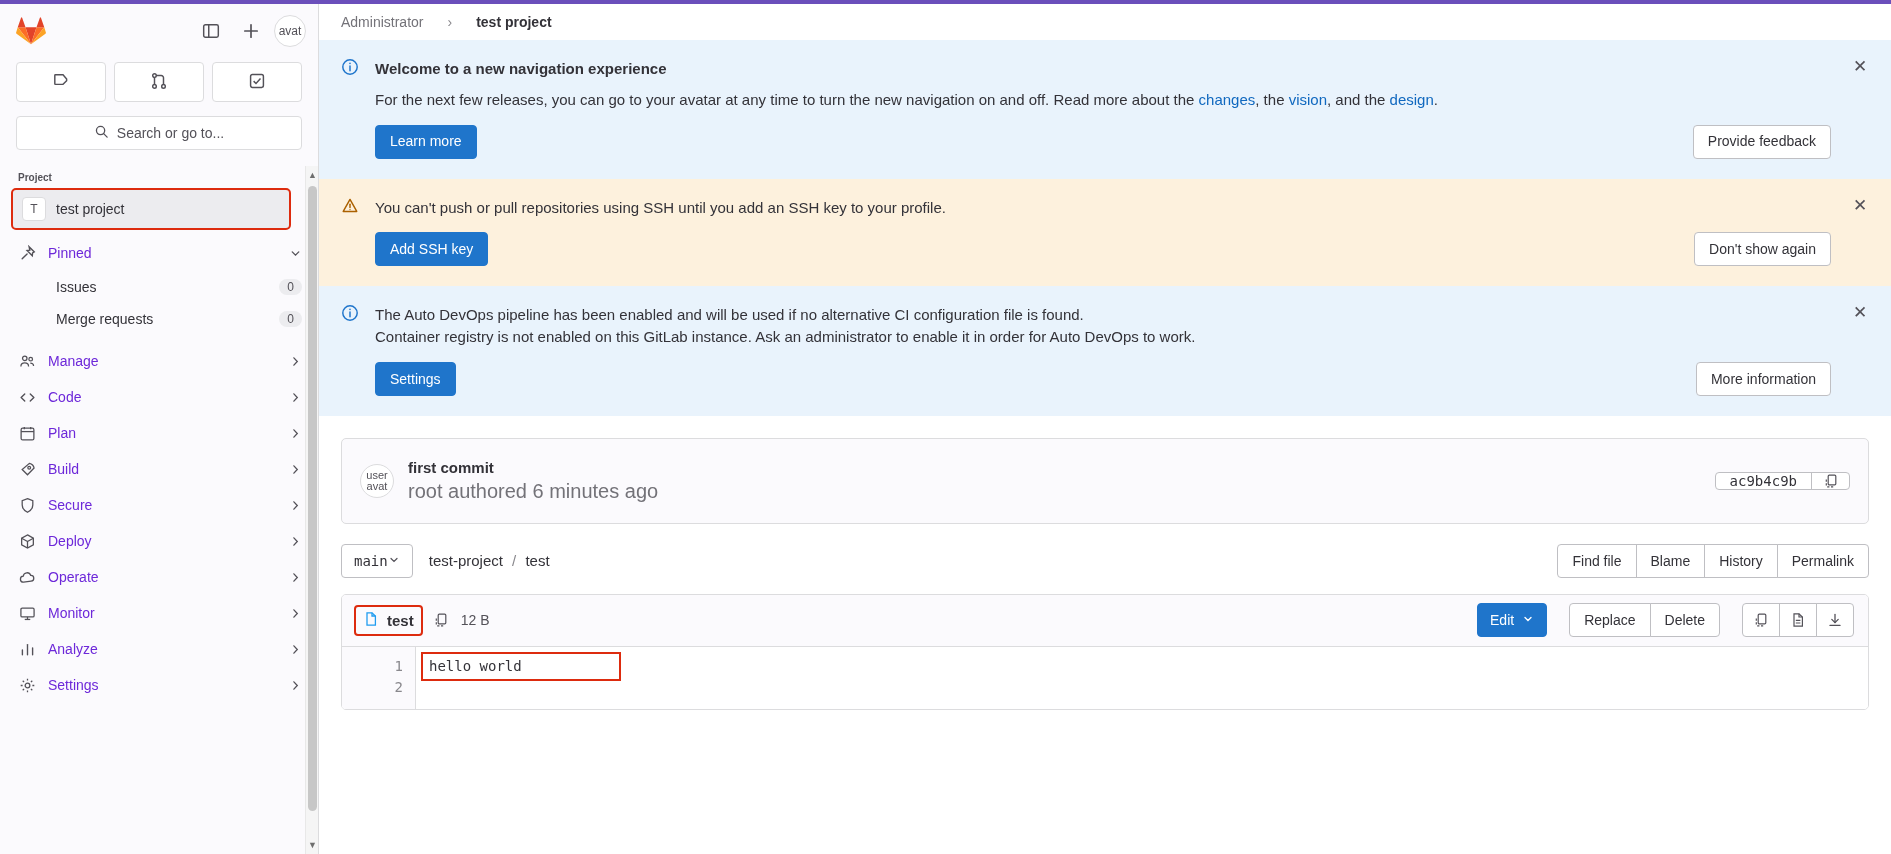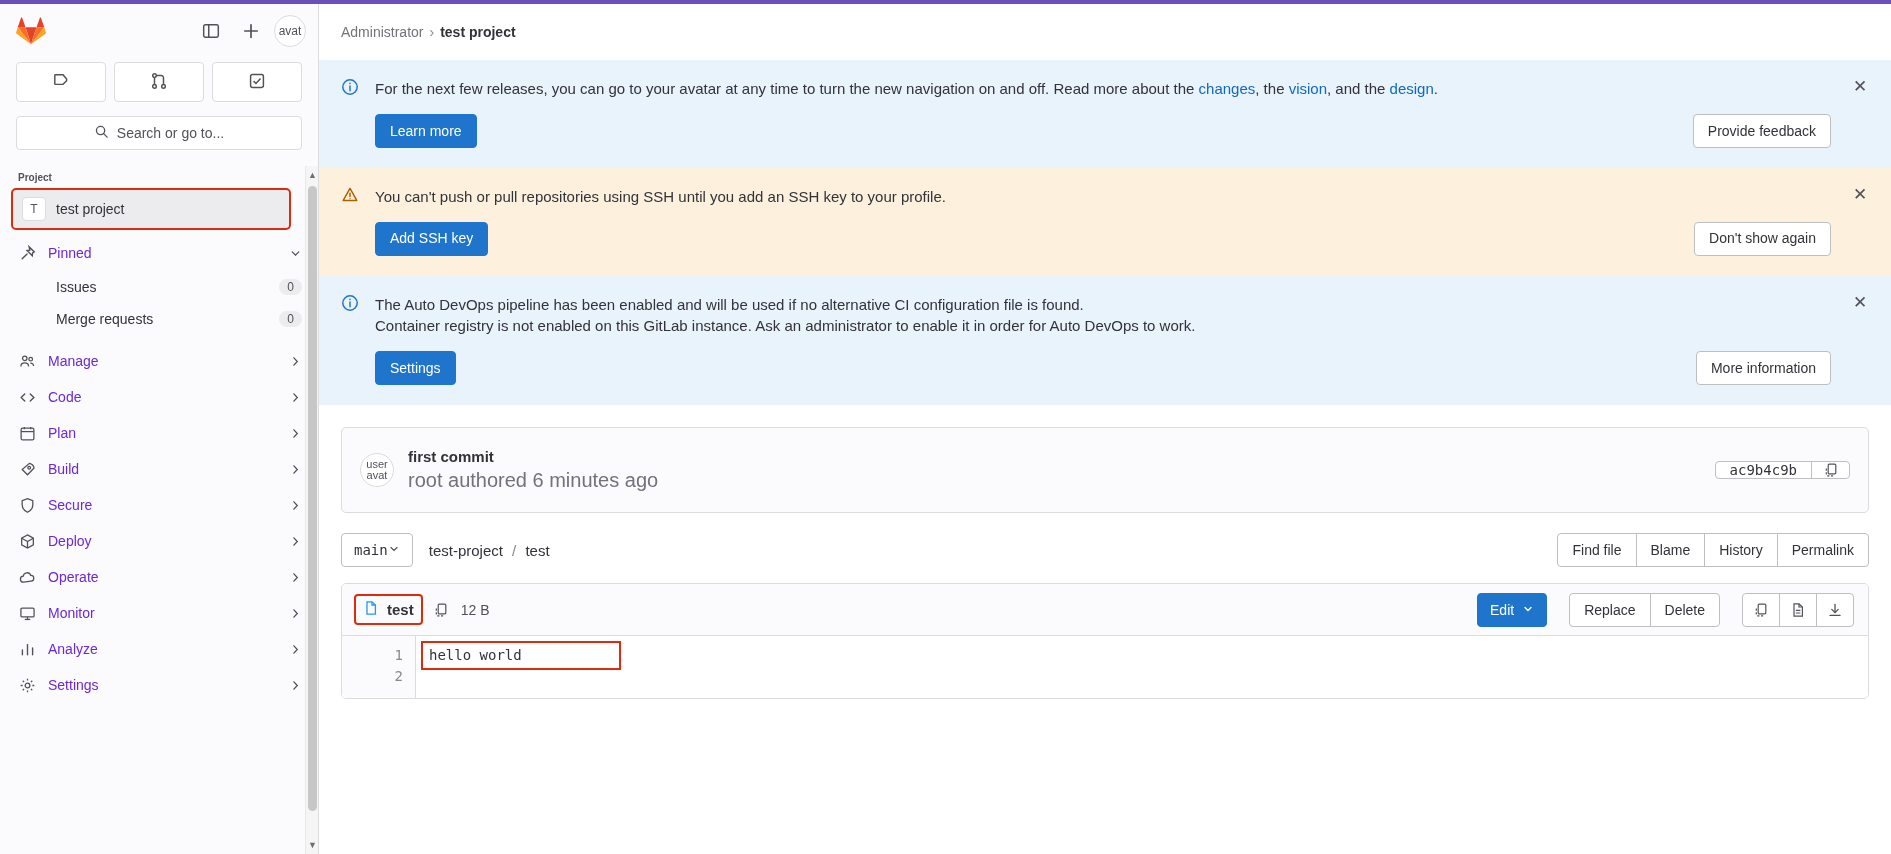--- a/index.html
+++ b/index.html
@@ -99,21 +99,21 @@
     position: absolute; left: 0; width: 13px; height: 18px;
     display: flex; align-items: center; justify-content: center;
     font-size: 9px; color: #6e6e6e; background: #f5f5f5; cursor: pointer;
   }
   .sb-arrow.up { top: 0; }
   .sb-arrow.down { bottom: 0; }
 
   
   .main { flex: 1; height: 850px; display: flex; flex-direction: column; background: #fff; overflow: hidden;}
   .breadcrumb {
-    height: 56px; display: flex; align-items: center; gap: 6px;
+    height: 36px; display: flex; align-items: center; gap: 24px;
     padding: 0 22px; font-size: 14px; flex-shrink: 0;
   }
   .bc-link { color: #737278; cursor: pointer; }
   .bc-sep { color: #89888d; }
   .bc-current { color: #333238; font-weight: bold; cursor: pointer; }
 
   .alert {
     position: relative; padding: 18px 60px 20px 56px; font-size: 15px; line-height: 1.45;
   }
   .alert.info { background: #e9f3fc; color: #333238; }
@@ -494,20 +494,21 @@
     </div>
 
     <div class="alert info">
       <span class="alert-icon">
         <svg width="18" height="18" viewBox="0 0 16 16" fill="none" stroke="#1f75cb" stroke-width="1.3">
           <circle cx="8" cy="8" r="6.4"></circle>
             <line x1="8" y1="7.2" x2="8" y2="11.4" stroke-linecap="round"></line>
             <circle cx="8" cy="4.8" r="0.7" fill="#1f75cb" stroke="none"></circle>
         </svg>
       </span>
+      <div class="alert-title">Welcome to a new navigation experience</div>
       <div class="alert-text">
         <span>For the next few releases, you can go to your avatar at any time to turn the new navigation on and off. Read more about the </span><a class="lnk">changes</a><span>, the </span><a class="lnk">vision</a><span>, and the </span><a class="lnk">design</a><span>.</span>
       </div>
       <div class="alert-actions">
         <div class="btn primary">Learn more</div>
         <div class="btn">Provide feedback</div>
       </div>
       <div class="alert-close">✕</div>
     </div>
 

